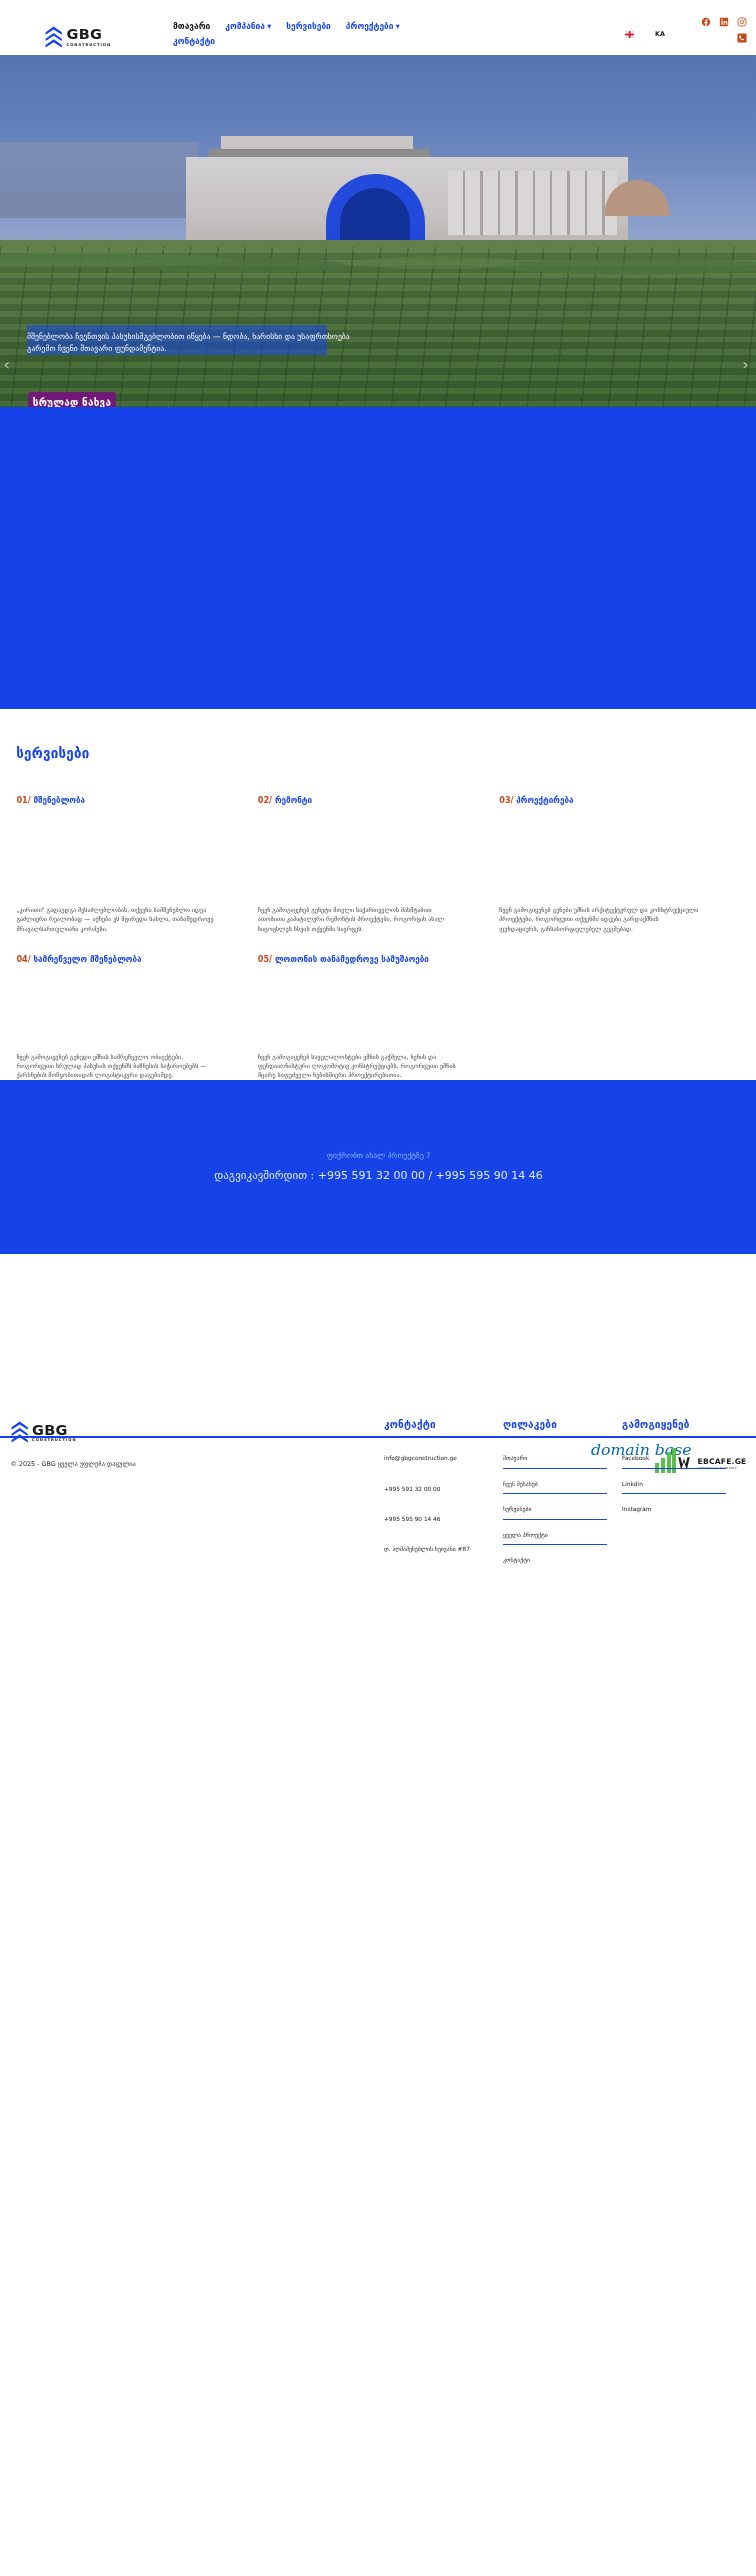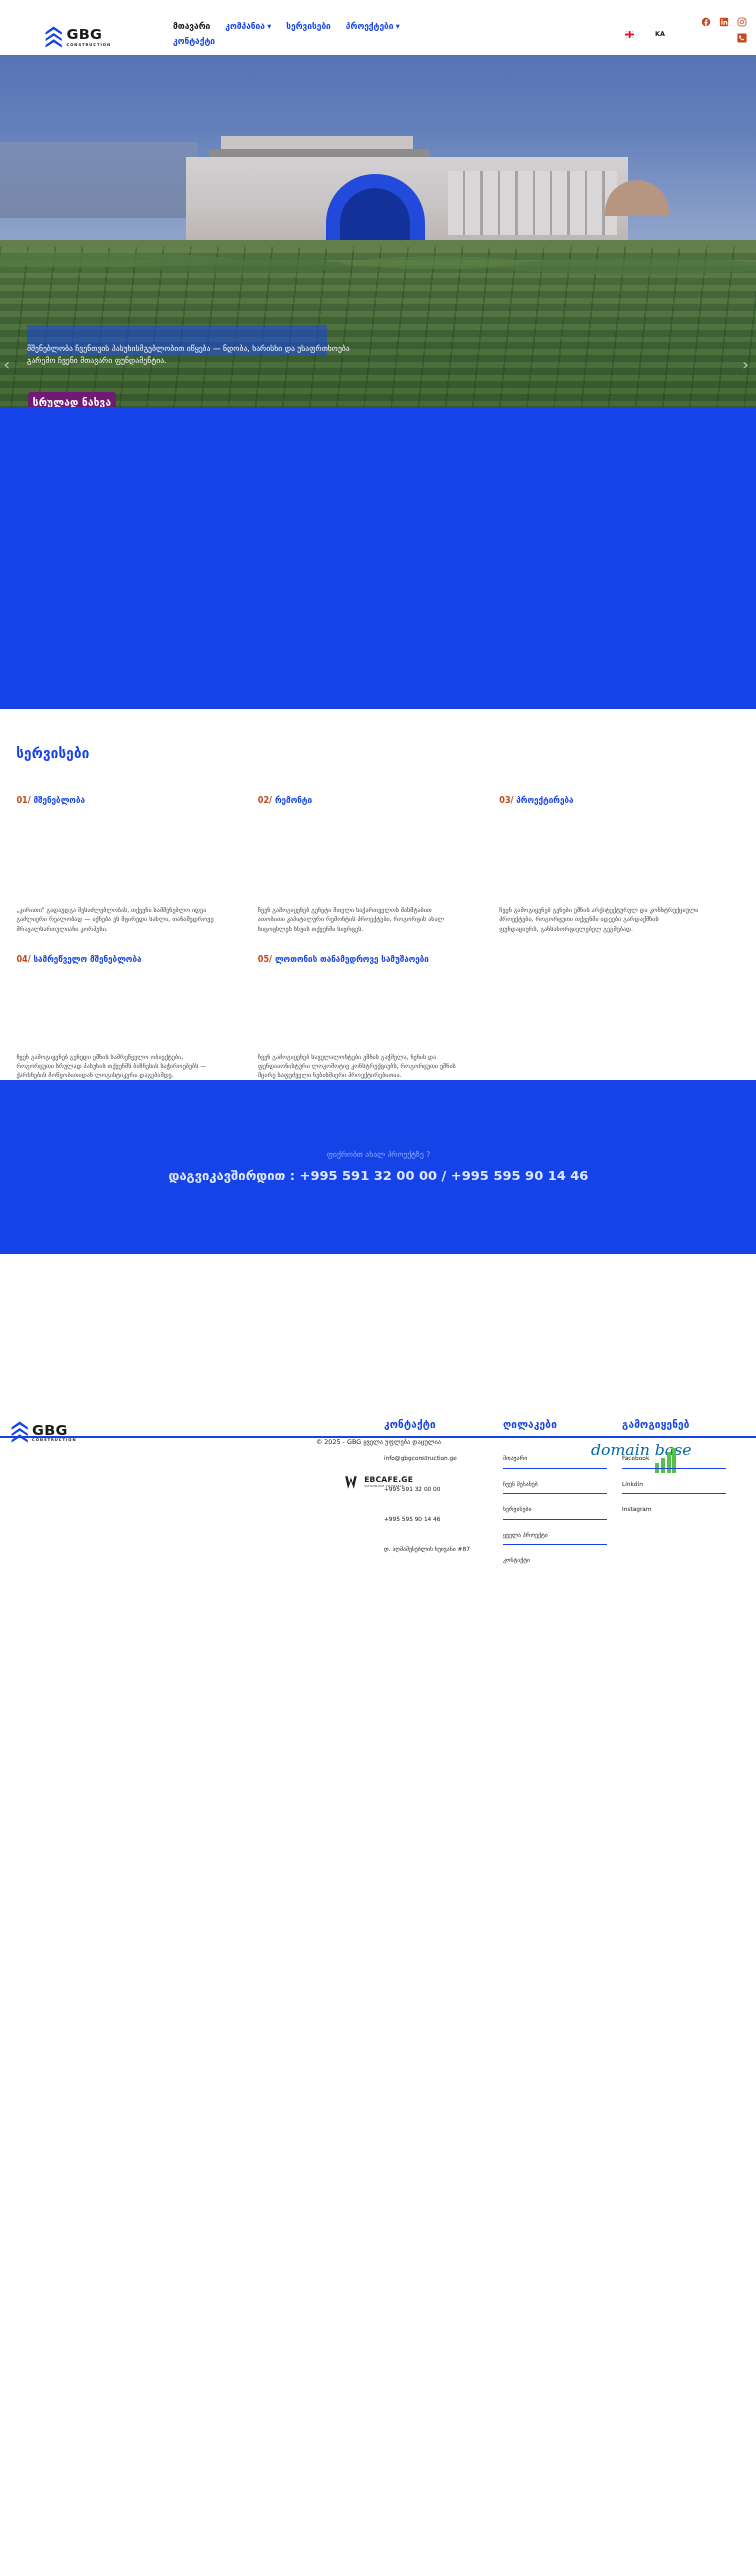--- a/index.html
+++ b/index.html
@@ -49,21 +49,21 @@
      background:repeating-linear-gradient(96deg, rgba(30,60,20,.30) 0 1.7px, rgba(255,255,255,0) 1.7px 27px),
                 repeating-linear-gradient(180deg, rgba(120,160,80,.25) 0 5.8px, rgba(40,80,30,.22) 5.8px 12.8px);}
   .hero-foliage{position:absolute;left:0;top:174px;width:757px;height:52px;
      background:radial-gradient(ellipse at 10% 60%, rgba(90,130,60,.8) 0 16%, transparent 17%),
                 radial-gradient(ellipse at 32% 70%, rgba(80,120,55,.75) 0 14%, transparent 15%),
                 radial-gradient(ellipse at 58% 65%, rgba(95,135,62,.7) 0 13%, transparent 14%),
                 radial-gradient(ellipse at 84% 72%, rgba(85,125,58,.75) 0 15%, transparent 16%);}
   .hero-tint{position:absolute;inset:0;background:rgba(18,42,120,.10);}
 
   .hero-band{position:absolute;left:27px;top:270px;width:300px;height:30px;background:rgba(21,67,232,.55);}
-  .hero-text{position:absolute;left:27px;top:288px;width:326px;color:#ffffff;font-size:7.7px;line-height:11.6px;font-weight:400;}
+  .hero-text{position:absolute;left:27px;top:276px;width:326px;color:#ffffff;font-size:7.7px;line-height:11.6px;font-weight:400;}
   .hero-btn{position:absolute;left:28px;top:337px;width:88px;height:20px;background:#701a75;border:none;border-radius:2.9px;
      color:#fff;font-size:10px;font-weight:700;letter-spacing:0.2px;cursor:pointer;font-family:inherit;}
   .hero-arrow{position:absolute;top:302px;color:#fff;font-size:16.3px;font-weight:300;cursor:pointer;line-height:1;opacity:.9;user-select:none;}
   .hero-arrow.left{left:3.5px;}
   .hero-arrow.right{right:8.1px;}
 
   
   .blue-band{width:757px;height:302px;background:#1543e8;}
 
   
@@ -73,21 +73,21 @@
   .svc-col{width:33.33%;padding-right:41px;}
   .svc-head{font-size:8.1px;font-weight:700;color:#1543e8;margin-bottom:0;line-height:11px;}
   .svc-head .num{color:#c4491c;}
   .svc-body{font-size:6.1px;line-height:9.3px;color:#3a3a3a;margin-top:99px;}
   .svc-row2{margin-top:21px;}
   .svc-row2 .svc-body{margin-top:87px;}
 
   
   .cta{width:757px;height:174px;background:#1543e8;display:flex;flex-direction:column;align-items:center;justify-content:center;}
   .cta-q{color:#8fb0f7;font-size:7.6px;font-weight:400;margin-bottom:9.3px;}
-  .cta-phone{color:#dce7ff;font-size:13px;font-weight:700;}
+  .cta-phone{color:#dce7ff;font-size:11px;font-weight:400;}
 
   
   .white-gap{width:757px;height:149px;background:#fff;}
 
   
   .footer{position:relative;width:757px;background:#fff;padding-top:5.8px;}
   .footer-top{display:flex;position:relative;padding:10.5px 0 17.4px 0;}
   .f-logo{position:absolute;left:10.5px;top:12.8px;display:flex;align-items:center;gap:4.1px;}
   .f-logo .logo-name{font-size:14.5px;}
   .f-cols{position:absolute;left:384px;top:10.5px;display:flex;gap:0;width:361px;}
@@ -97,21 +97,21 @@
   .f-link{font-size:5.8px;color:#222;line-height:8.7px;padding-bottom:4.7px;margin-bottom:11px;border-bottom:0.6px solid #1543e8;display:block;text-decoration:none;cursor:pointer;}
   .f-link.last{border-bottom:none;}
 
   .watermark{position:absolute;left:570px;top:35px;width:174px;height:116px;pointer-events:none;}
   .wm-ge{font-size:56px;font-weight:700;color:#7fb3e8;letter-spacing:-2.3px;line-height:1;opacity:.85;}
   .wm-db{font-size:15.7px;color:#0369a1;font-family:"DejaVu Serif",serif;font-style:italic;margin-top:-3.5px;margin-left:21px;}
   .wm-bars{position:absolute;left:85px;top:4.7px;display:flex;align-items:flex-end;gap:1.7px;height:24.4px;}
   .wm-bars i{display:block;width:4.1px;background:#57c04a;}
 
   .footer-rule{width:757px;height:1.2px;background:#1543e8;}
-  .footer-bottom{height:52px;display:flex;align-items:center;justify-content:space-between;padding:0 10.5px;flex-direction:column;}
+  .footer-bottom{height:52px;display:flex;align-items:center;justify-content:space-between;padding:0 10.5px;}
   .copy{font-size:6.4px;color:#1f1f1f;}
   .wc{display:flex;align-items:center;gap:2.9px;}
   .wc svg{display:block;}
   .wc-txt{display:flex;flex-direction:column;line-height:1;}
   .wc-name{font-size:7.6px;font-weight:800;color:#1b1b1b;letter-spacing:0.2px;}
   .wc-sub{font-size:2.7px;letter-spacing:0.5px;color:#1b1b1b;margin-top:1.2px;}
 </style>
 </head>
 <body>
 

